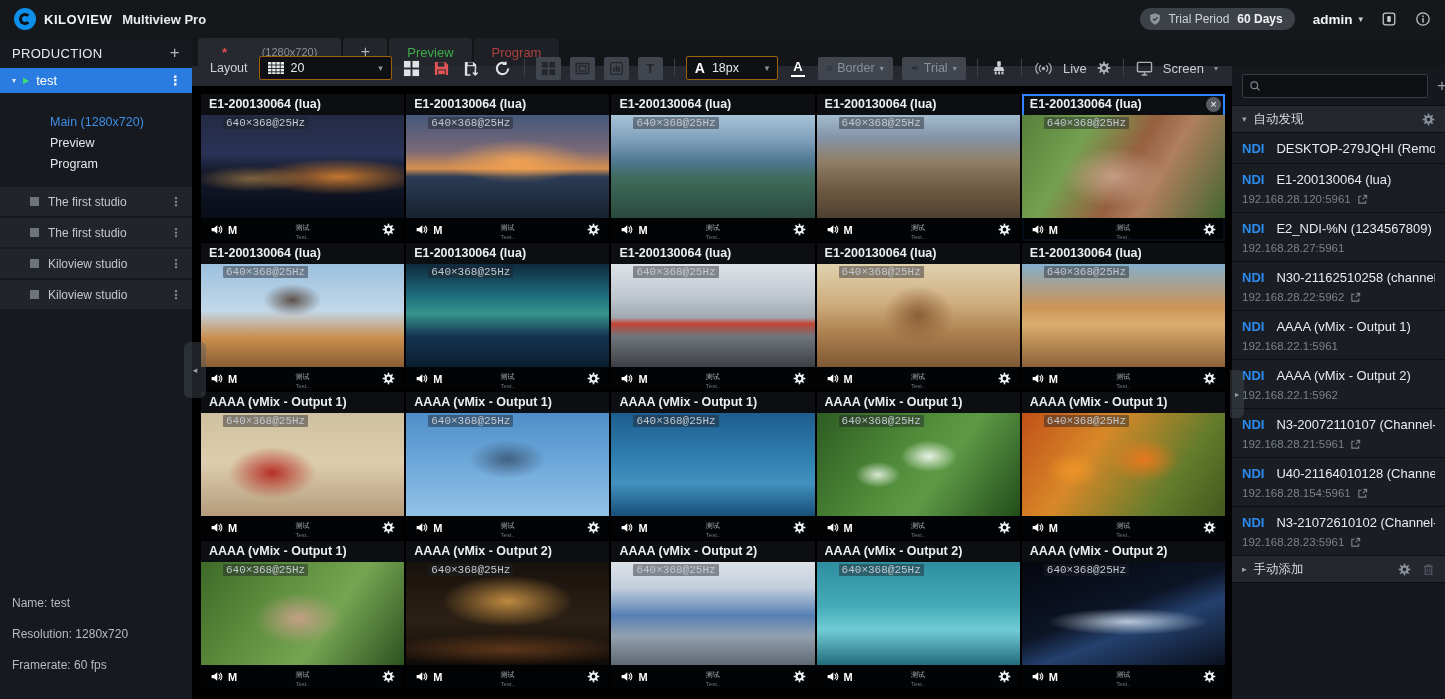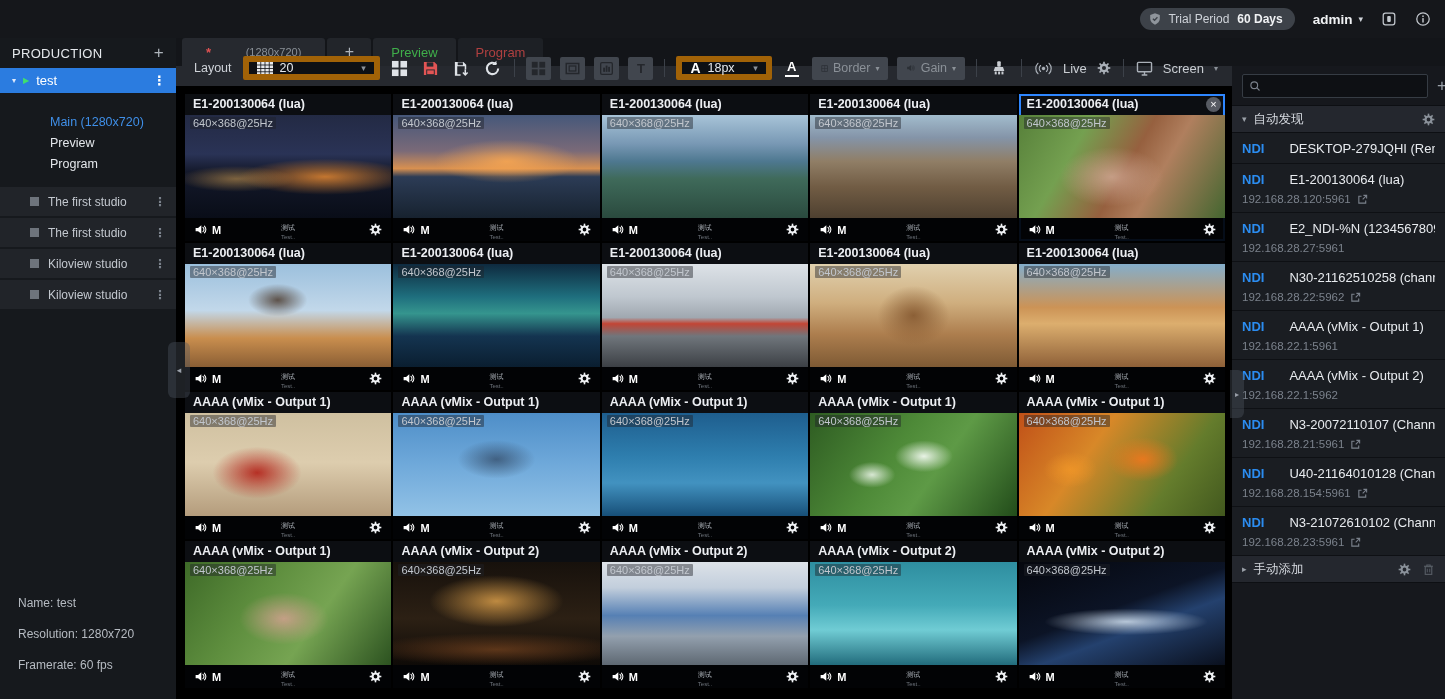--- a/index.html
+++ b/index.html
@@ -23,21 +23,21 @@
   .user-menu { display:flex; align-items:center; gap:6px; color:#f0f2f4; font-size:13.5px; font-weight:700; }
   .caret { font-size:9px; color:#cfd3d9; }
   .icon-btn { background:none; border:none; color:#c4c9cf; display:flex; align-items:center; }
 
   svg { display:block; }
 
   
   .content { flex:1; display:flex; min-height:0; }
 
   
-  .left { width:176px; background:#16191d; flex:none; display:flex; flex-direction:column; position:relative; z-index:3; }
+  .left { width:192px; background:#16191d; flex:none; display:flex; flex-direction:column; position:relative; z-index:3; }
   .prod-header { height:30px; display:flex; align-items:center; justify-content:space-between;
                  padding:0 12px; color:#e6e9ed; font-size:13px; letter-spacing:.3px; }
   .prod-plus { color:#aeb4bb; font-size:17px; font-weight:400; }
   .proj-row { height:25px; background:#2b7ce0; color:#fff; display:flex; align-items:center;
               gap:7px; padding:0 10px 0 12px; font-size:13px; }
   .proj-row .chev { font-size:8px; color:#dfeafc; }
   .proj-row .play { color:#3fe06e; font-size:8px; }
   .proj-row .dots { margin-left:auto; font-weight:700; font-size:13px; }
   .proj-nav { padding:19px 0 10px; }
   .nav-item { height:21px; line-height:21px; padding-left:50px; font-size:12.5px; color:#e4e7eb; }
@@ -46,41 +46,41 @@
                 gap:9px; padding:0 10px 0 30px; }
   .studio-row .bullet { width:9px; height:9px; background:#6e747c; flex:none; }
   .studio-row .s-label { flex:1; font-size:12px; color:#c3c8cf; white-space:nowrap; overflow:hidden; }
   .studio-row .dots { color:#7b828c; font-weight:700; font-size:12px; }
   .left-handle { position:absolute; right:-14px; top:304px; width:22px; height:56px;
                  background:rgba(80,86,96,.38); border-radius:6px; display:flex; align-items:center;
                  justify-content:center; color:#9aa0a9; font-size:9px; z-index:6; }
   .sysinfo { margin-top:auto; }
   .sysinfo-header { height:27px; line-height:27px; background:#26292f; padding:0 12px;
                     font-size:12.5px; color:#c9cdd3; }
-  .sysinfo-lines { padding:16px 18px 10px; }
+  .sysinfo-lines { padding:16px 12px 10px; }
   .sysinfo-line { font-size:12px; color:#b6bbc2; margin-bottom:17px; }
 
   
   .main { flex:1; display:flex; flex-direction:column; background:#000; min-width:0; }
   .tabstrip { height:28px; background:#131519; display:flex; align-items:flex-end; gap:2px;
               padding-left:6px; flex:none; }
   .tab { height:28px; display:flex; align-items:center; justify-content:center; font-size:13px;
          border-radius:3px 3px 0 0; padding:0 18px; background:#22252a; color:#b8bdc4; }
   .tab.active { background:#26292f; padding:0 24px; }
   .tab .dirty { color:#e05252; margin-right:5px; font-weight:700; }
   .tab .tab-label { color:#f0f2f5; font-weight:700;margin-top:46px; }
   .tab .tab-res { color:#8a9097; font-size:11px; }
   .tab.addtab { width:44px; padding:0; color:#aeb4bb; font-size:16px; }
   .tab.preview { color:#3fae4a; }
   .tab.program { background:#1d2025; color:#b04040; }
 
   .toolbar { height:20px; background:#26292f; display:flex; align-items:center; gap:9px;
              padding:0 14px 16px 18px; flex:none; }
   .tb-label { color:#cfd3d9; font-size:12.5px; margin-right:2px; }
-  .tb-select { height:24px; background:#0e1014; border:6px solid #a16207; border-radius:2px;
+  .tb-select { height:24px; background:#0e1014; border:1px solid #a16207; border-radius:2px;
                display:flex; align-items:center; gap:7px; padding:0 8px; color:#e6e9ed; font-size:12.5px; }
   .layout-select { width:148px; }
   .sel-caret { margin-left:auto; color:#8b929b; font-size:9px; }
   .font-select { width:102px; }
   .a-letter { font-weight:700; font-size:14px; color:#fff; }
   .tb-icon { background:none; border:none; color:#dfe3e8; width:24px; height:24px;
              display:flex; align-items:center; justify-content:center; }
   .tb-icon.save { color:#e25555; }
   .tb-div { width:1px; height:18px; background:#3c4149; margin:0 2px; flex:none; }
   .tb-btn-gray { height:23px; min-width:25px; background:#41464e; border:none; border-radius:2px;
@@ -96,22 +96,22 @@
   .tb-right svg { color:#aab0b8; }
 
   .gridwrap { flex:1; background:#000; padding:8px 7px 11px 9px; min-height:0; }
   #grid { display:grid; grid-template-columns:repeat(5,1fr); grid-template-rows:repeat(4,1fr);
           gap:2px; height:100%; }
   .tile { position:relative; display:flex; flex-direction:column; background:#05060a; overflow:hidden; }
   .tile.selected { outline:2px solid #2e86ff; outline-offset:-2px; }
   .tile-title { height:21px; line-height:21px; background:#0c0e12; color:#eceef2; font-size:12.5px;
                 font-weight:700; padding:0 8px; white-space:nowrap; overflow:hidden; flex:none; }
   .tile-body { flex:1; position:relative; }
-  .tile-res { position:absolute; top:2px; left:5px; font-size:11px; color:#c2c7ce;
-              background:rgba(30,33,40,.45); padding:0 3px; border-radius:1px; }
+  .tile-res { position:absolute; top:2px; left:22px; font-size:11px; color:#c2c7ce;
+              background:rgba(30,33,40,.45); padding:0 3px; border-radius:1px;font-family:Liberation Mono, monospace; }
   .tile-footer { height:23px; background:rgba(2,3,5,.92); display:flex; align-items:center;
                  gap:5px; padding:0 9px; flex:none; position:relative; }
   .mute-label { color:#fff; font-weight:700; font-size:11px; }
   .tile-caption { position:absolute; left:50%; transform:translateX(-50%); top:4px; line-height:7px; }
   .cap1 { font-size:7px; color:#aeb4bb; }
   .cap2 { font-size:6px; color:#6e747c; }
   .tile-gear { margin-left:auto; color:#f0f2f5; }
   .tile-close { position:absolute; top:3px; right:4px; width:15px; height:15px; border-radius:50%;
                 background:rgba(150,155,165,.55); color:#fff; font-size:11px; line-height:14px;
                 text-align:center; z-index:4; }
@@ -150,36 +150,41 @@
   .searchbox input { flex:1; min-width:0; background:transparent; border:none; outline:none;
                      color:#d0d4da; font-size:12px; font-family:inherit; }
   .sq-btn { background:none; border:none; color:#9aa1a9; font-size:17px; line-height:1;
             display:flex; align-items:center; }
   .src-group { height:27px; background:#24272e; display:flex; align-items:center; gap:7px;
                padding:0 10px; font-size:12.5px; color:#d6dae0; border-bottom:1px solid #0d0f13; flex:none; }
   .src-group .chev { color:#9aa0a8; font-size:9px; }
   .grp-gear { margin-left:auto; color:#8b929b; }
   .grp-trash { color:#565c64; margin-left:4px; }
   .src-item { padding:8px 10px 7px; border-bottom:1px solid #0e1014; background:#1a1d22; }
-  .src-line1 { display:flex; align-items:baseline; gap:25px; }
+  .src-line1 { display:flex; align-items:baseline; gap:12px; }
   .proto { color:#2b8cf0; font-weight:700; font-size:13px; flex:none; }
   .src-name { color:#e8ebef; font-size:13px; white-space:nowrap; overflow:hidden; }
   .src-line2 { margin-top:6px; display:flex; align-items:center; gap:6px; color:#7b828c; font-size:11.5px; }
   .src-line2 svg { color:#7b828c; flex:none; }
   .right-filler { flex:1; background:#16181d; }
   .right-handle { position:absolute; left:-2px; top:332px; width:14px; height:48px;
                   background:rgba(80,86,96,.38); border-radius:0 6px 6px 0; display:flex;
                   align-items:center; justify-content:center; color:#9aa0a9; font-size:8px; z-index:6; }
 </style>
 </head>
 <body>
 
 <div class="app">
 
   <header class="topbar">
+    <div class="brand">
+      <span class="logo"></span>
+      <span class="brand-name">KILOVIEW</span>
+      <span class="product">Multiview Pro</span>
+    </div>
     <div class="top-right">
       <div class="trial-badge">
         <svg width="14" height="14" viewBox="0 0 16 16">
             <path d="M8 1.5 13.5 3.5v4c0 3.2-2.2 5.6-5.5 7-3.3-1.4-5.5-3.8-5.5-7v-4z" fill="#8f959c"></path>
             <path d="M5.6 7.6 7.5 9.4 10.8 6" stroke="#3d4249" stroke-width="1.5" fill="none"></path>
           </svg>
         <span>Trial Period</span>
         <span class="days">60 Days</span>
       </div>
       <div class="user-menu">
@@ -370,21 +375,21 @@
               <path d="M9 2v14M2 9h14" stroke="currentColor" stroke-width="1.4"></path>
             </svg>
           <span>Border</span>
           <span class="caret-sm">▾</span>
         </button>
         <button class="tb-btn-gray wide">
           <svg width="14" height="14" viewBox="0 0 16 16">
               <path d="M2 6v4h3l4 3.2V2.8L5 6H2z" fill="currentColor"></path>
               <path d="M11 5.4a3.3 3.3 0 0 1 0 5.2M12.8 3.8a5.8 5.8 0 0 1 0 8.4" stroke="currentColor" stroke-width="1.3" fill="none" stroke-linecap="round"></path>
             </svg>
-          <span>Gain</span>
+          <span>Trial</span>
           <span class="caret-sm">▾</span>
         </button>
         <span class="tb-div"></span>
         <button class="tb-icon" style="color:#c9cdd2;">
           <svg width="16" height="16" viewBox="0 0 18 18">
               <rect x="7" y="1.5" width="4" height="6" rx="1" fill="currentColor"></rect>
               <path d="M4.5 8h9l1.5 4.5h-12z" fill="currentColor"></path>
               <rect x="4.2" y="13" width="2.2" height="3.2" fill="currentColor"></rect>
               <rect x="8" y="13" width="2.2" height="3.2" fill="currentColor"></rect>
               <rect x="11.8" y="13" width="2.2" height="3.2" fill="currentColor"></rect>

